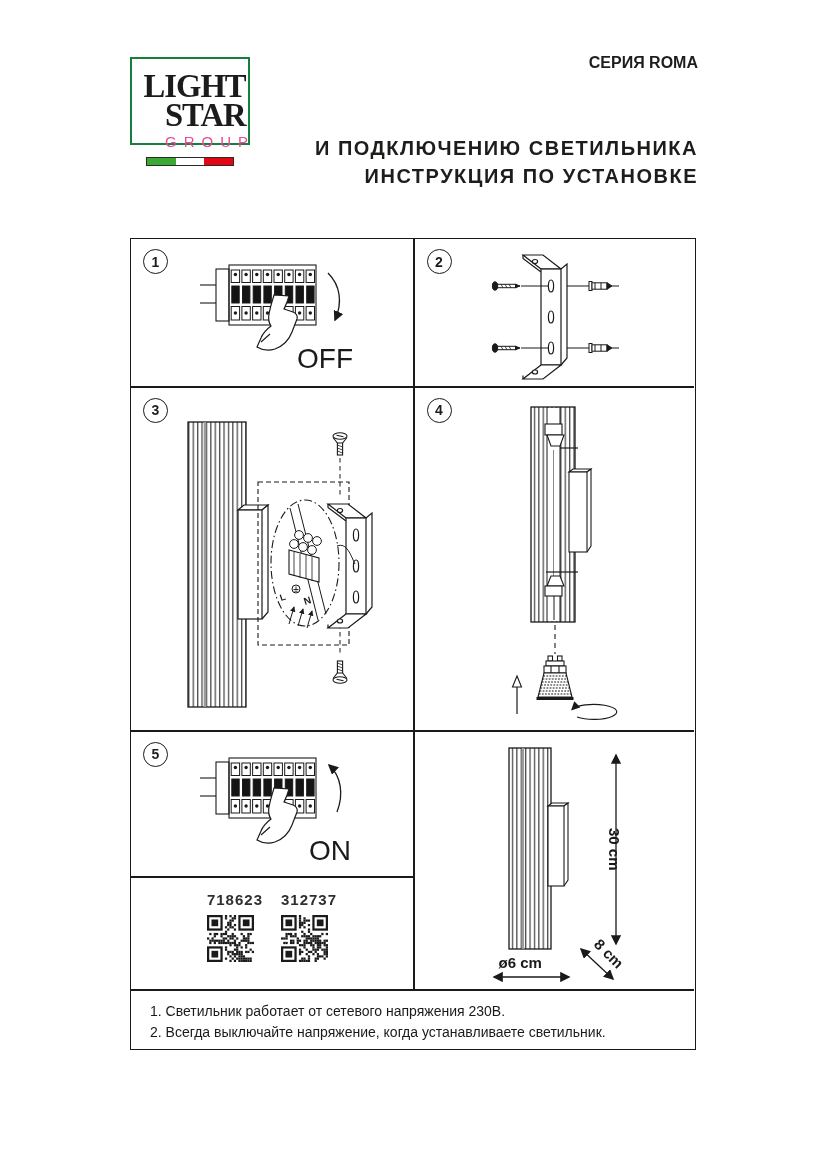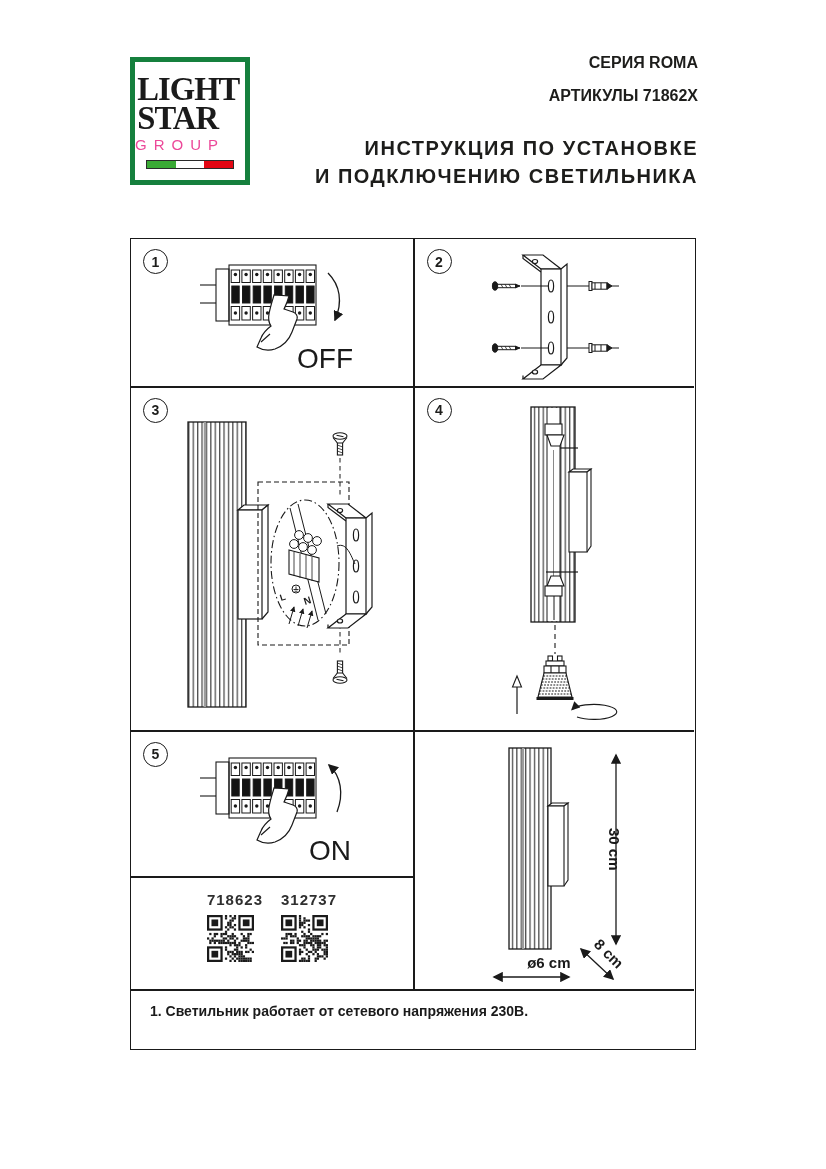--- a/index.html
+++ b/index.html
@@ -1,21 +1,21 @@
 <!DOCTYPE html>
 <html><head>
 <meta charset="utf-8">
 <style>
   html,body{margin:0;padding:0;background:#fff;}
   .page{position:relative;width:826px;height:1169px;background:#ffffff;
         font-family:"Liberation Sans",sans-serif;color:#1d1d1b;overflow:hidden;}
 
   
-  .logo{position:absolute;left:130px;top:57px;width:120px;height:128px;
-        border:5px solid #15803d;box-sizing:border-box;text-align:left;padding-top:12px;}
+  .logo{position:absolute;left:130px;top:57px;width:120px;height:88px;
+        border:2px solid #15803d;box-sizing:border-box;text-align:right;padding-top:12px;}
   .logo-word{font-family:"Liberation Serif",serif;font-weight:bold;font-size:34px;
              line-height:29px;letter-spacing:-1px;transform:scaleX(.96);color:#1b1b1b;}
   .logo-group{font-size:15px;letter-spacing:7px;margin-right:-7px;color:#ec4899;margin-top:4px;}
   .flag{width:88px;height:9px;border:1px solid #2a2a2a;margin:7px auto 0;display:flex;box-sizing:border-box;}
   .flag div{flex:1;height:100%;}
 
   
   .hdr{position:absolute;right:128px;top:46px;text-align:right;
        font-weight:bold;font-size:16px;line-height:33px;white-space:nowrap;}
   .title{position:absolute;right:128px;top:134px;text-align:right;
@@ -35,24 +35,24 @@
   
   .qrwrap{display:flex;justify-content:center;gap:18px;padding-top:13px;}
   .qrcol{text-align:left;}
   .qrcode-label{font-size:15px;font-weight:bold;letter-spacing:1px;color:#2f2f2f;}
   .qrcol svg{margin-top:7px;display:block;}
 
   
   .dim{position:absolute;font-size:15px;font-weight:bold;white-space:nowrap;color:#1a1a1a;}
   .dim-30{left:208px;top:96px;transform:rotate(90deg);transform-origin:0 0;}
   .dim-8{left:177px;top:213px;transform:rotate(45deg);}
-  .dim-6{left:84px;top:222px;width:72px;text-align:right;}
+  .dim-6{left:84px;top:222px;width:72px;text-align:left;}
 
   
-  .notes{padding:10px 0 0 19px;font-size:14px;line-height:21px;color:#1a1a1a;font-weight:bold;}
+  .notes{padding:10px 0 0 19px;font-size:14px;line-height:21px;color:#1a1a1a;}
 
   
   .footer{position:absolute;left:0;top:1094px;width:100%;text-align:center;
           font-size:22px;font-weight:bold;letter-spacing:.3px;color:#1b1b1b;}
 
   svg text{font-family:"Liberation Sans",sans-serif;}
 </style>
 </head>
 <body>
 
@@ -145,25 +145,24 @@
     <div class="logo-group">GROUP</div>
     <div class="flag">
       <div style="background: rgb(58, 170, 53);"></div>
       <div style="background: rgb(255, 255, 255);"></div>
       <div style="background: rgb(227, 6, 19);"></div>
     </div>
   </div>
 
   <div class="hdr">
     <div>СЕРИЯ ROMA</div>
-    <div>АРТИКУЛЫ 71862X</div>
   </div>
   <div class="title">
+    <div>И ПОДКЛЮЧЕНИЮ СВЕТИЛЬНИКА</div>
     <div>ИНСТРУКЦИЯ ПО УСТАНОВКЕ</div>
-    <div>И ПОДКЛЮЧЕНИЮ СВЕТИЛЬНИКА</div>
   </div>
 
   <div class="grid">
 
     <div class="gline" style="left:282px;top:0;width:1.5px;height:750px"></div>
     <div class="gline" style="left:0;top:147px;width:563px;height:1.5px"></div>
     <div class="gline" style="left:0;top:491px;width:563px;height:1.5px"></div>
     <div class="gline" style="left:0;top:637px;width:282px;height:1.5px"></div>
     <div class="gline" style="left:0;top:750px;width:563px;height:1.5px"></div>
 
@@ -592,17 +591,18 @@
         <line x1="79" y1="245" x2="154" y2="245" stroke="#1a1a1a" stroke-width="1.3" marker-start="url(#arr)" marker-end="url(#arr)"></line>
       </svg>
       <div class="dim dim-30">30 cm</div>
       <div class="dim dim-8">8 cm</div>
       <div class="dim dim-6">ø6 cm</div>
     </div>
 
     <div class="cell" style="left:0;top:751.5px;width:563px;height:57px">
       <div class="notes">
         <div>1. Светильник работает от сетевого напряжения 230В.</div>
+        <div>2. Всегда выключайте напряжение, когда устанавливаете светильник.</div>
       </div>
     </div>
   </div>
 
 </div>
 
 </body></html>

